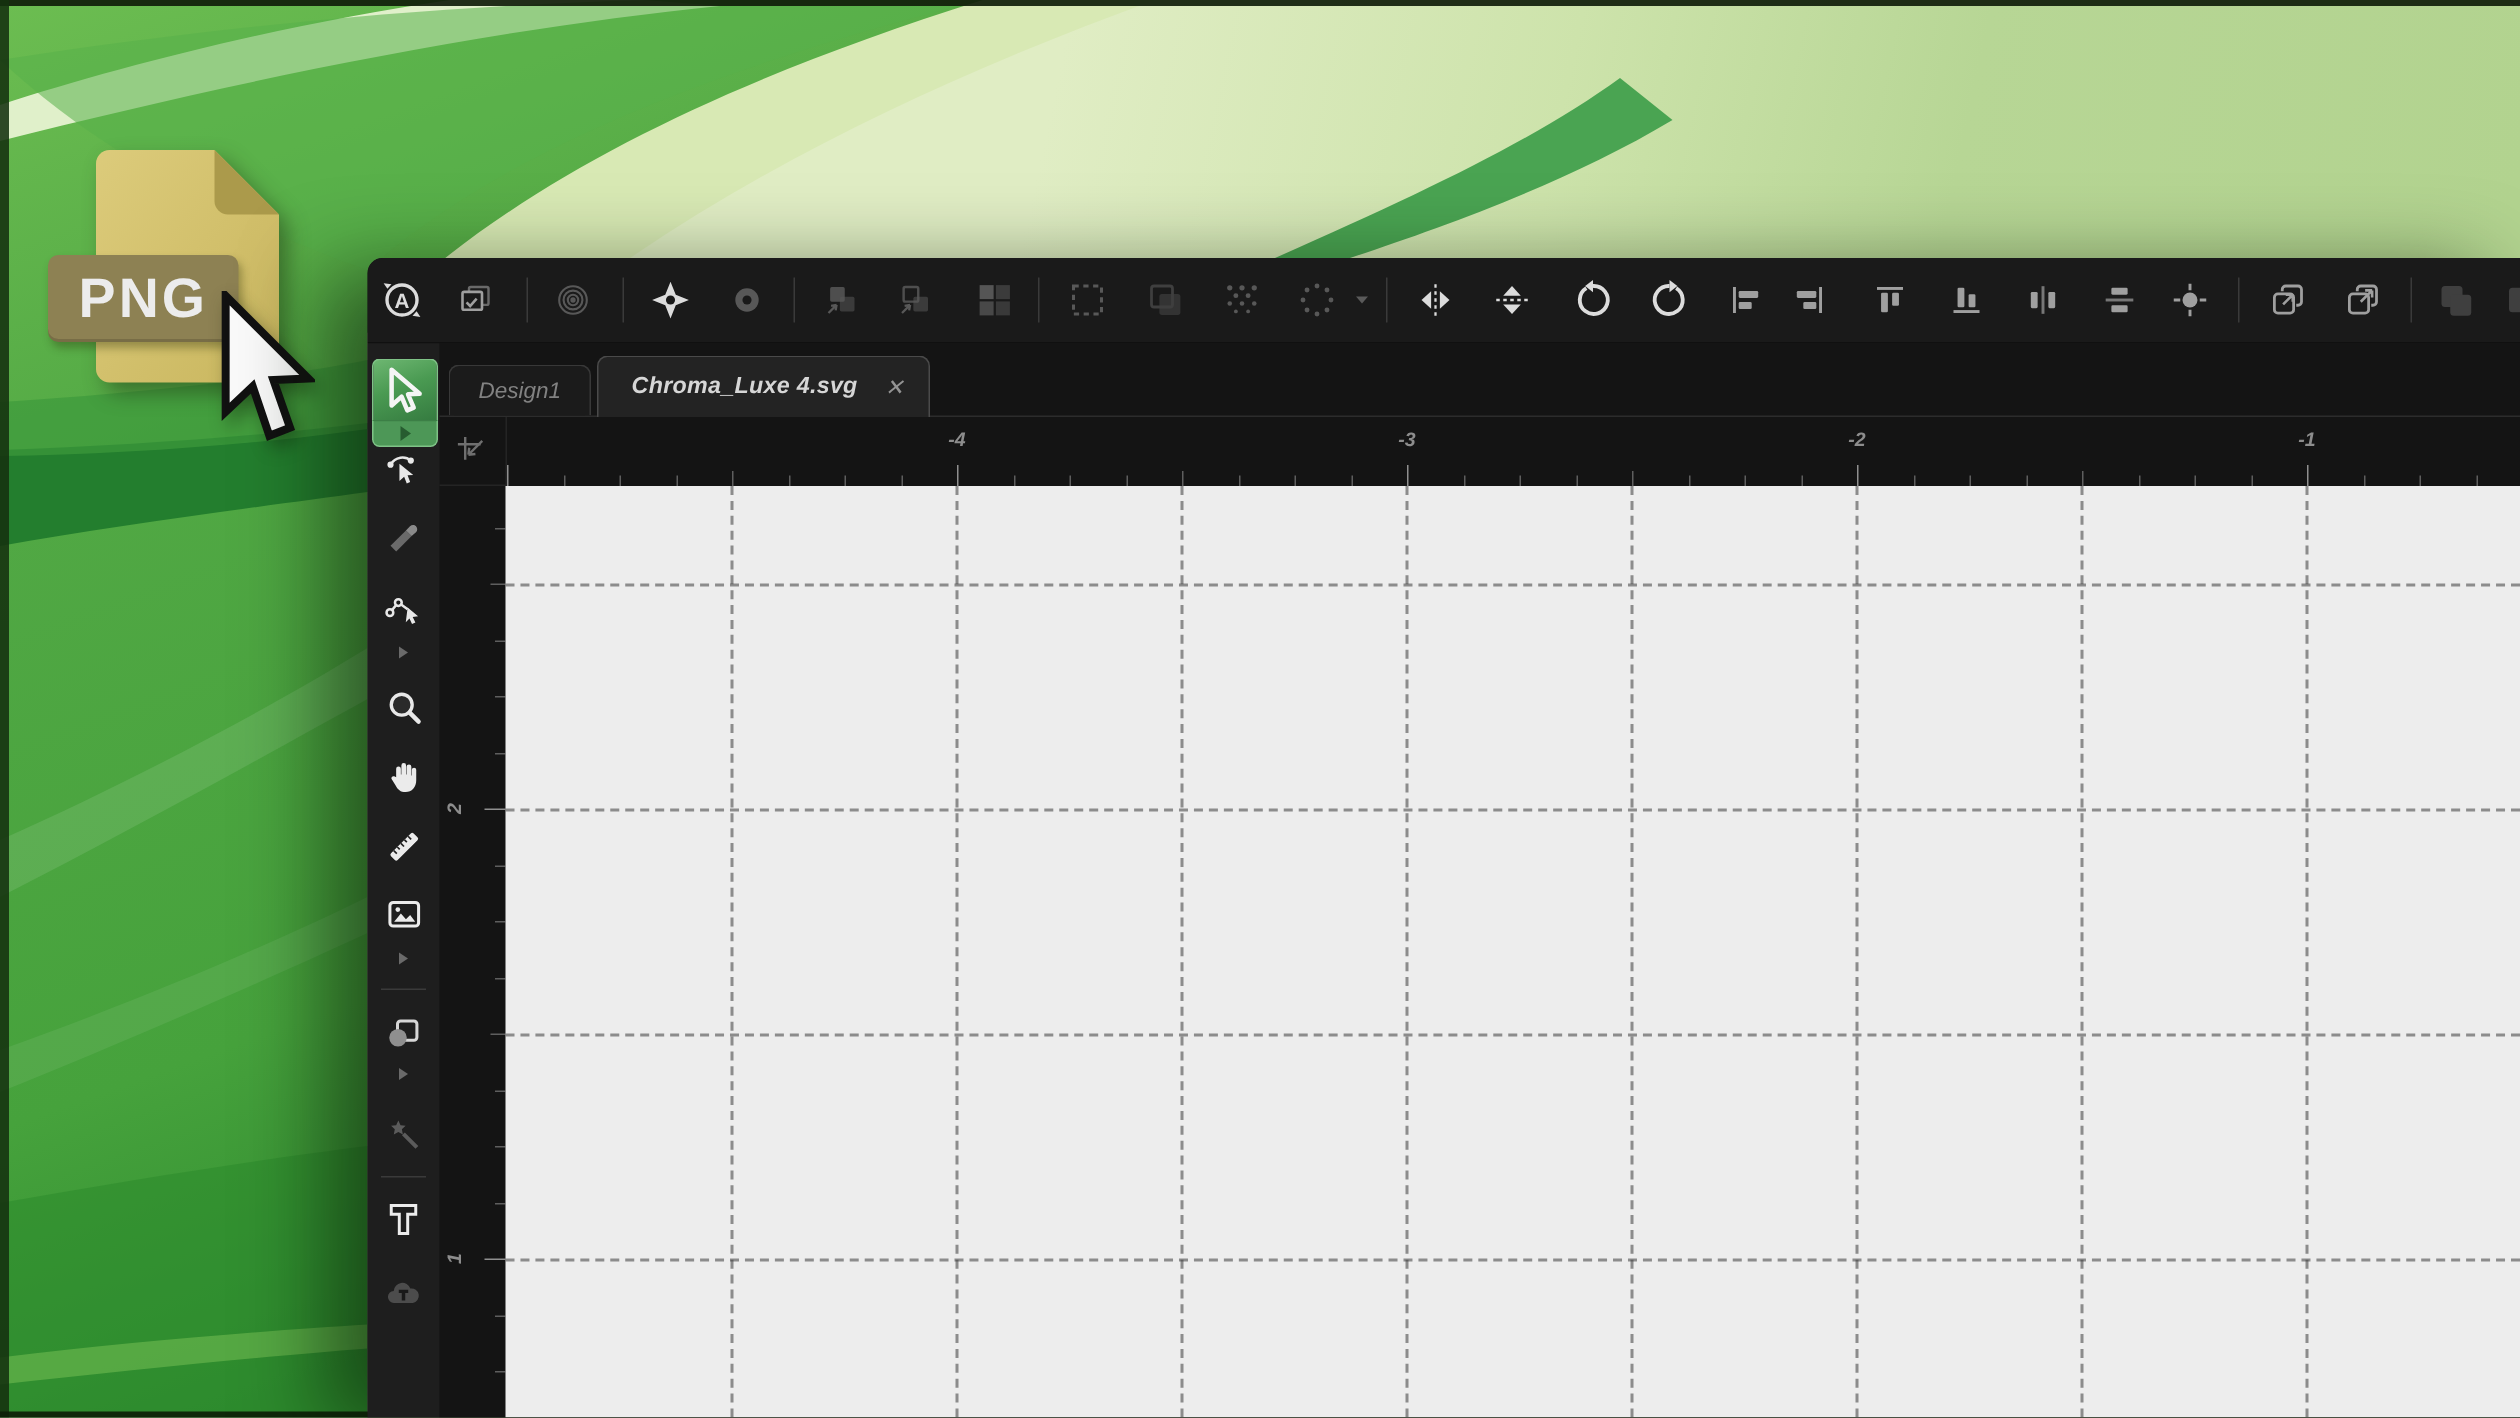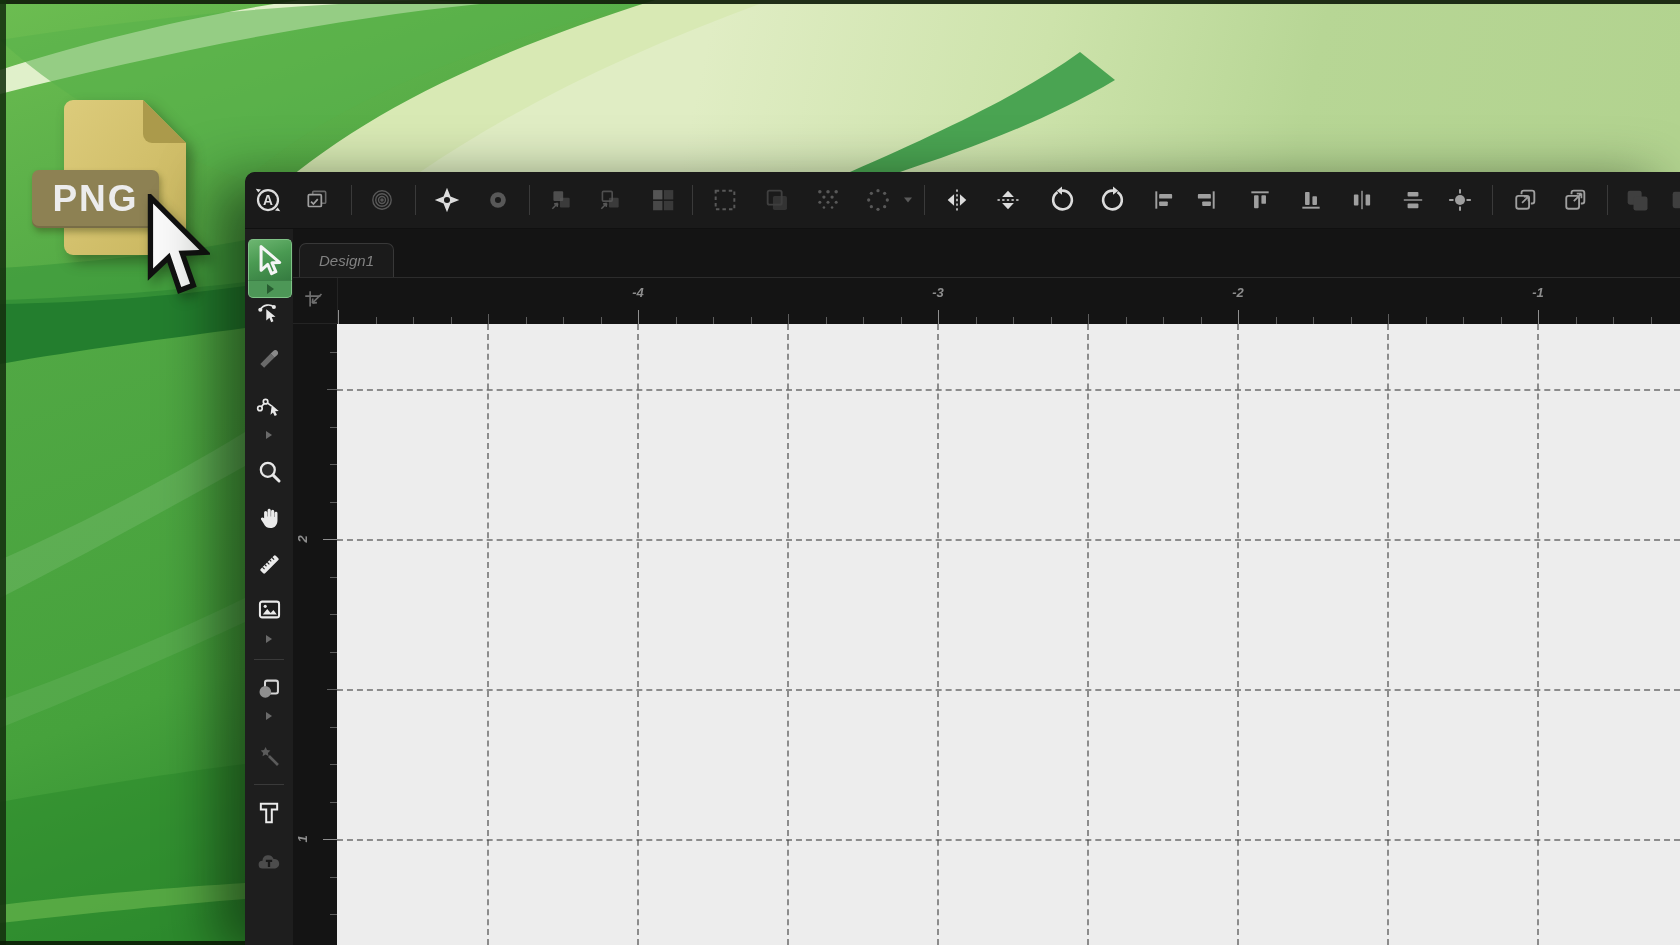--- a/index.html
+++ b/index.html
@@ -452,20 +452,24 @@
           <path d="M6.6,18.5 a3.4,3.4 0 0 1 -.2,-6.8 a4.9,4.9 0 0 1 9.5,-1.4 a3.7,3.7 0 0 1 1.4,8.2 Z" fill="#4c4c4c"></path>
           <path d="M9.3,11 h5.4 v1.9 h-1.7 v4.2 h-2 v-4.2 H9.3 Z" fill="#191919"></path>
         </svg>
       </div>
     </div>
 
     <div id="rightcol">
       <div id="tabbar">
         <div class="tab">
           <span>Design1</span>
+        </div>
+        <div class="tab active">
+          <span>Chroma_Luxe 4.svg</span>
+          <span class="tab-close">✕</span>
         </div>
       </div>
 
       <div id="rulerrow">
         <div id="ruler-corner">
           <svg width="26" height="26" viewBox="0 0 24 24">
             <path d="M7.5,3 V17 M3,7.5 H17" stroke="#6f6f6f" stroke-width="1.5" fill="none"></path>
             <path d="M18,5.5 L9.5,14 M9.5,14 l4.3,-.5 M9.5,14 l.5,-4.3" stroke="#6f6f6f" stroke-width="1.5" fill="none"></path>
           </svg>
         </div>

